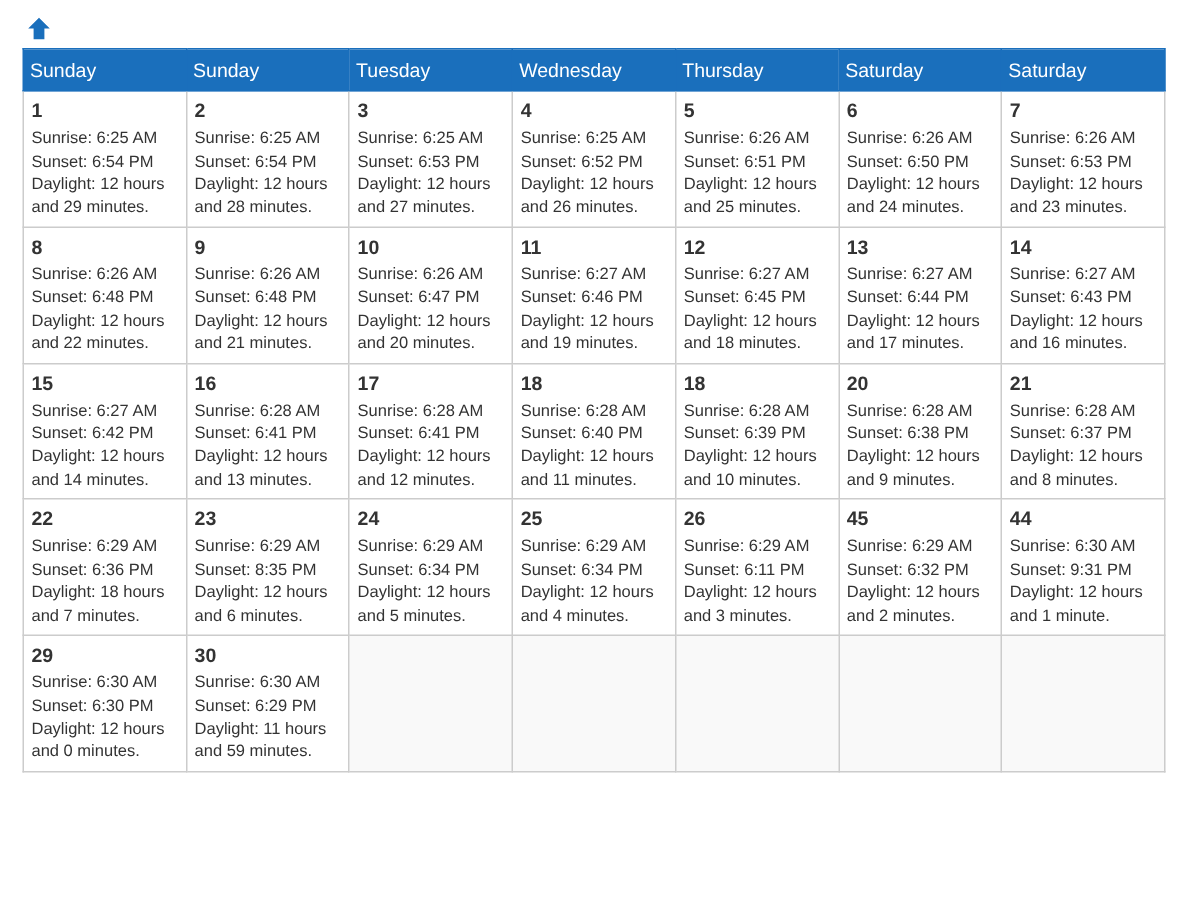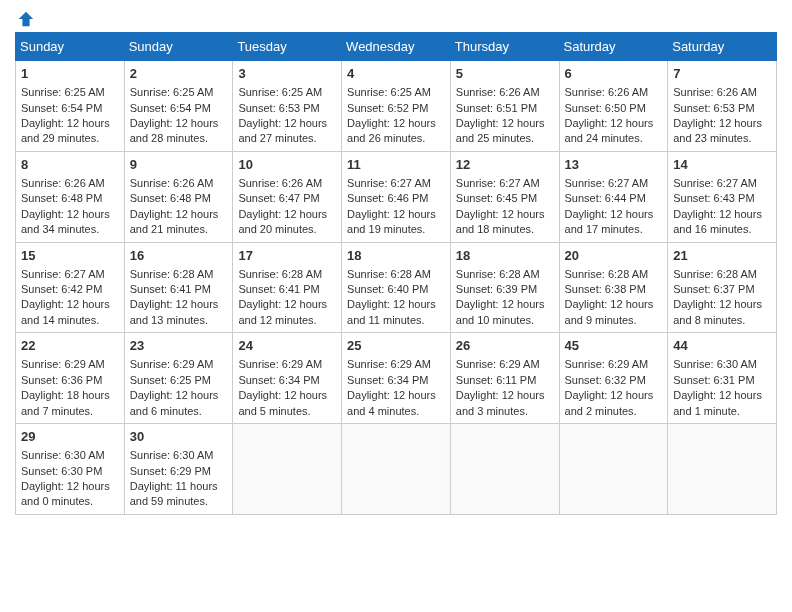--- a/index.html
+++ b/index.html
@@ -126,45 +126,45 @@
   <tr>
         <td><span class="day-number">1</span><span>Sunrise: 6:25 AM</span><br><span>Sunset: 6:54 PM</span><br><span>Daylight: 12 hours and 29 minutes.</span></td>
         <td><span class="day-number">2</span><span>Sunrise: 6:25 AM</span><br><span>Sunset: 6:54 PM</span><br><span>Daylight: 12 hours and 28 minutes.</span></td>
         <td><span class="day-number">3</span><span>Sunrise: 6:25 AM</span><br><span>Sunset: 6:53 PM</span><br><span>Daylight: 12 hours and 27 minutes.</span></td>
         <td><span class="day-number">4</span><span>Sunrise: 6:25 AM</span><br><span>Sunset: 6:52 PM</span><br><span>Daylight: 12 hours and 26 minutes.</span></td>
         <td><span class="day-number">5</span><span>Sunrise: 6:26 AM</span><br><span>Sunset: 6:51 PM</span><br><span>Daylight: 12 hours and 25 minutes.</span></td>
         <td><span class="day-number">6</span><span>Sunrise: 6:26 AM</span><br><span>Sunset: 6:50 PM</span><br><span>Daylight: 12 hours and 24 minutes.</span></td>
         <td><span class="day-number">7</span><span>Sunrise: 6:26 AM</span><br><span>Sunset: 6:53 PM</span><br><span>Daylight: 12 hours and 23 minutes.</span></td>
       </tr>
       <tr>
-        <td><span class="day-number">8</span><span>Sunrise: 6:26 AM</span><br><span>Sunset: 6:48 PM</span><br><span>Daylight: 12 hours and 34 minutes.</span></td>
+        <td><span class="day-number">8</span><span>Sunrise: 6:26 AM</span><br><span>Sunset: 6:48 PM</span><br><span>Daylight: 12 hours and 22 minutes.</span></td>
         <td><span class="day-number">9</span><span>Sunrise: 6:26 AM</span><br><span>Sunset: 6:48 PM</span><br><span>Daylight: 12 hours and 21 minutes.</span></td>
         <td><span class="day-number">10</span><span>Sunrise: 6:26 AM</span><br><span>Sunset: 6:47 PM</span><br><span>Daylight: 12 hours and 20 minutes.</span></td>
         <td><span class="day-number">11</span><span>Sunrise: 6:27 AM</span><br><span>Sunset: 6:46 PM</span><br><span>Daylight: 12 hours and 19 minutes.</span></td>
         <td><span class="day-number">12</span><span>Sunrise: 6:27 AM</span><br><span>Sunset: 6:45 PM</span><br><span>Daylight: 12 hours and 18 minutes.</span></td>
         <td><span class="day-number">13</span><span>Sunrise: 6:27 AM</span><br><span>Sunset: 6:44 PM</span><br><span>Daylight: 12 hours and 17 minutes.</span></td>
         <td><span class="day-number">14</span><span>Sunrise: 6:27 AM</span><br><span>Sunset: 6:43 PM</span><br><span>Daylight: 12 hours and 16 minutes.</span></td>
       </tr>
       <tr>
         <td><span class="day-number">15</span><span>Sunrise: 6:27 AM</span><br><span>Sunset: 6:42 PM</span><br><span>Daylight: 12 hours and 14 minutes.</span></td>
         <td><span class="day-number">16</span><span>Sunrise: 6:28 AM</span><br><span>Sunset: 6:41 PM</span><br><span>Daylight: 12 hours and 13 minutes.</span></td>
         <td><span class="day-number">17</span><span>Sunrise: 6:28 AM</span><br><span>Sunset: 6:41 PM</span><br><span>Daylight: 12 hours and 12 minutes.</span></td>
         <td><span class="day-number">18</span><span>Sunrise: 6:28 AM</span><br><span>Sunset: 6:40 PM</span><br><span>Daylight: 12 hours and 11 minutes.</span></td>
         <td><span class="day-number">18</span><span>Sunrise: 6:28 AM</span><br><span>Sunset: 6:39 PM</span><br><span>Daylight: 12 hours and 10 minutes.</span></td>
         <td><span class="day-number">20</span><span>Sunrise: 6:28 AM</span><br><span>Sunset: 6:38 PM</span><br><span>Daylight: 12 hours and 9 minutes.</span></td>
         <td><span class="day-number">21</span><span>Sunrise: 6:28 AM</span><br><span>Sunset: 6:37 PM</span><br><span>Daylight: 12 hours and 8 minutes.</span></td>
       </tr>
       <tr>
         <td><span class="day-number">22</span><span>Sunrise: 6:29 AM</span><br><span>Sunset: 6:36 PM</span><br><span>Daylight: 18 hours and 7 minutes.</span></td>
-        <td><span class="day-number">23</span><span>Sunrise: 6:29 AM</span><br><span>Sunset: 6:25 PM</span><br><span>Daylight: 12 hours and 6 minutes.</span></td>
+        <td><span class="day-number">23</span><span>Sunrise: 6:29 AM</span><br><span>Sunset: 8:35 PM</span><br><span>Daylight: 12 hours and 6 minutes.</span></td>
         <td><span class="day-number">24</span><span>Sunrise: 6:29 AM</span><br><span>Sunset: 6:34 PM</span><br><span>Daylight: 12 hours and 5 minutes.</span></td>
         <td><span class="day-number">25</span><span>Sunrise: 6:29 AM</span><br><span>Sunset: 6:34 PM</span><br><span>Daylight: 12 hours and 4 minutes.</span></td>
         <td><span class="day-number">26</span><span>Sunrise: 6:29 AM</span><br><span>Sunset: 6:11 PM</span><br><span>Daylight: 12 hours and 3 minutes.</span></td>
         <td><span class="day-number">45</span><span>Sunrise: 6:29 AM</span><br><span>Sunset: 6:32 PM</span><br><span>Daylight: 12 hours and 2 minutes.</span></td>
-        <td><span class="day-number">44</span><span>Sunrise: 6:30 AM</span><br><span>Sunset: 6:31 PM</span><br><span>Daylight: 12 hours and 1 minute.</span></td>
+        <td><span class="day-number">44</span><span>Sunrise: 6:30 AM</span><br><span>Sunset: 9:31 PM</span><br><span>Daylight: 12 hours and 1 minute.</span></td>
       </tr>
       <tr>
         <td><span class="day-number">29</span><span>Sunrise: 6:30 AM</span><br><span>Sunset: 6:30 PM</span><br><span>Daylight: 12 hours and 0 minutes.</span></td>
         <td><span class="day-number">30</span><span>Sunrise: 6:30 AM</span><br><span>Sunset: 6:29 PM</span><br><span>Daylight: 11 hours and 59 minutes.</span></td>
         <td class="empty"></td>
         <td class="empty"></td>
         <td class="empty"></td>
         <td class="empty"></td>
         <td class="empty"></td>
       </tr>

